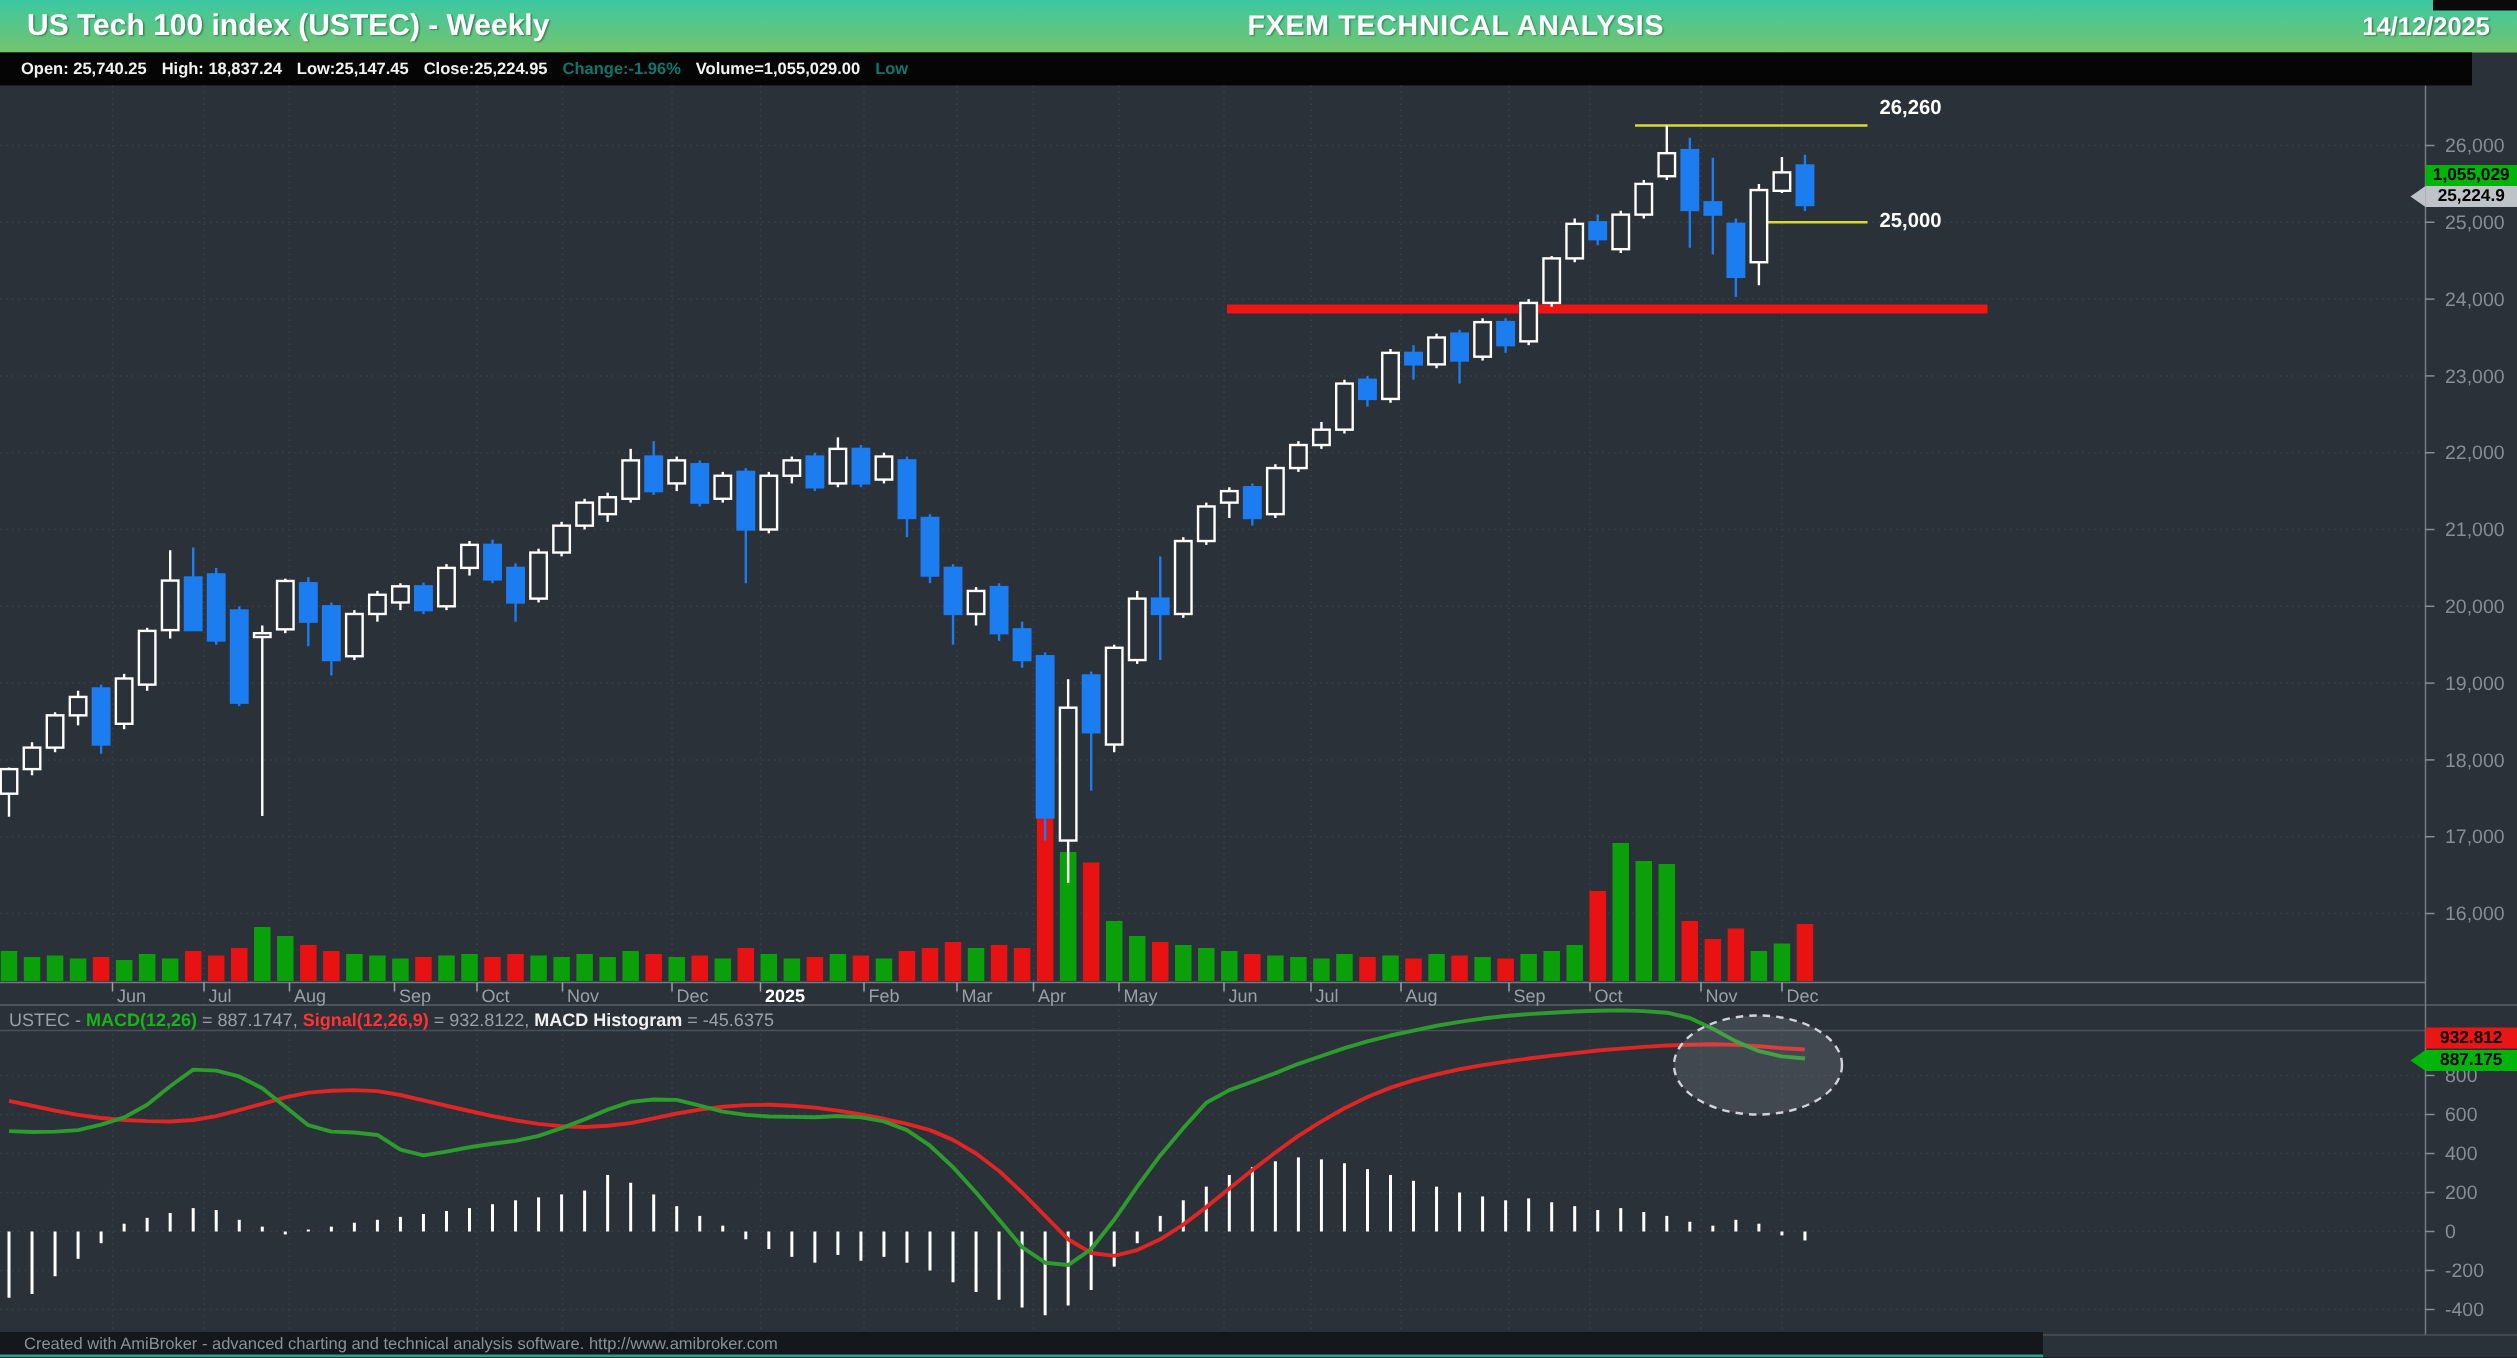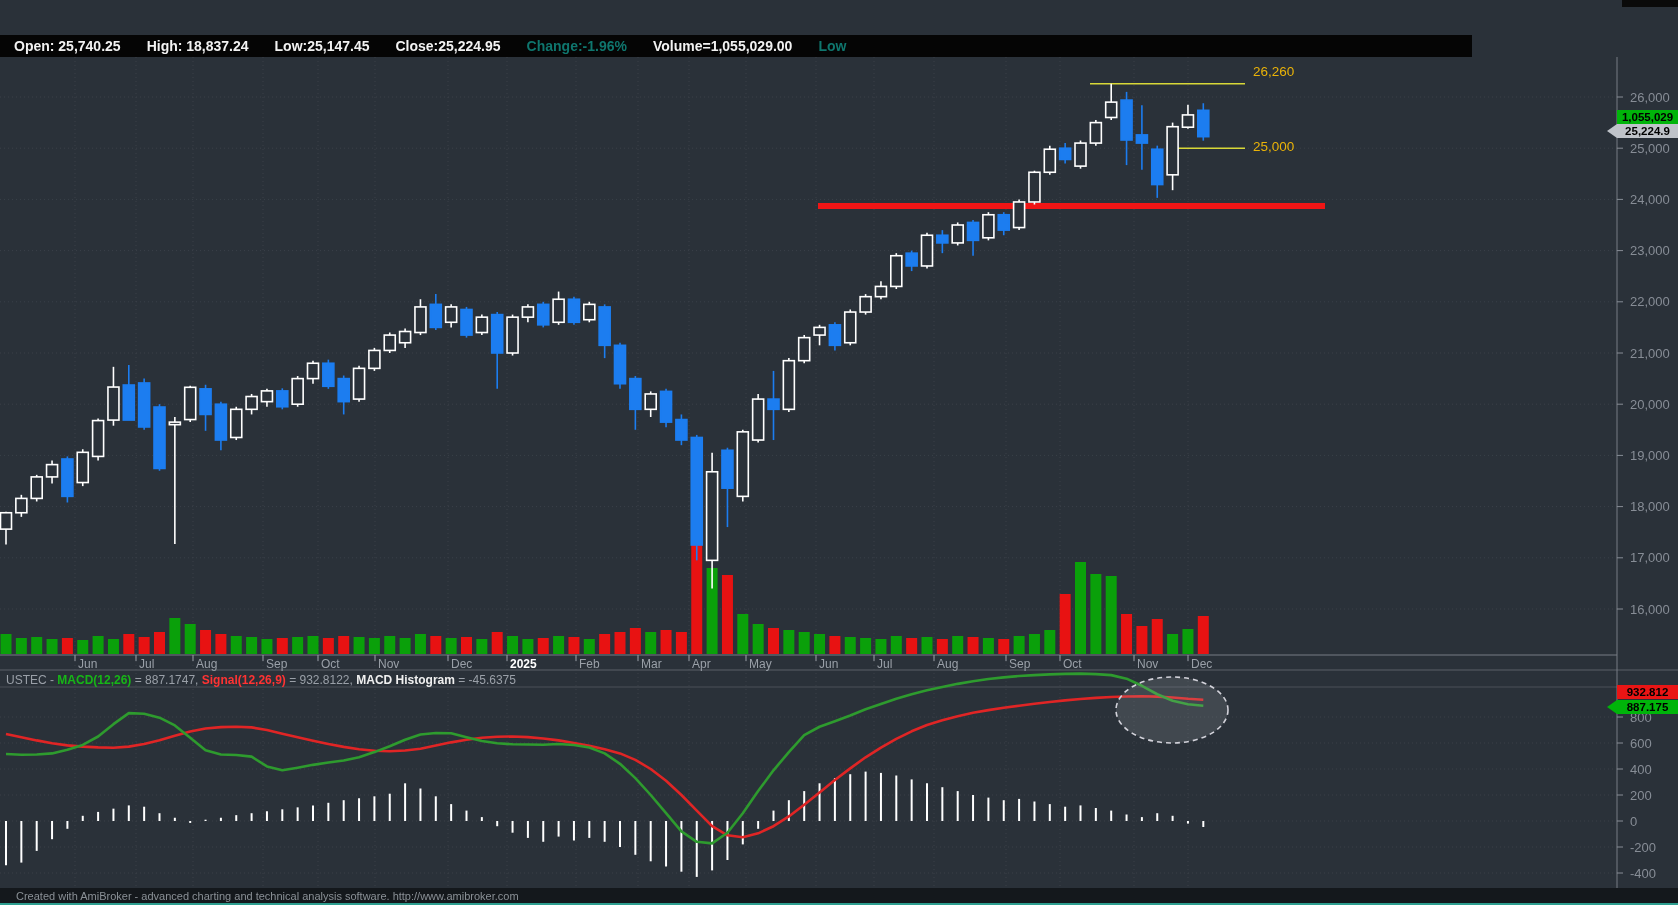--- a/index.html
+++ b/index.html
@@ -6,57 +6,62 @@
   .app{position:relative;width:1678px;height:905px;overflow:hidden;font-family:"Liberation Sans",sans-serif;background:#2a3139;}
   
   .hdr{position:absolute;left:0;top:0;width:1678px;height:35px;
        background:linear-gradient(to bottom,#3cc8a3,#74c46c);
        display:flex;align-items:center;justify-content:space-between;box-sizing:border-box;padding:0 18px;}
   .hdr .t1{font-size:20px;font-weight:bold;color:#fff;text-shadow:1px 1px 1px rgba(0,0,0,.35);}
   .hdr .t2{font-size:19px;font-weight:bold;color:#fff;letter-spacing:.5px;text-shadow:1px 1px 1px rgba(0,0,0,.3);}
   .hdr .t3{font-size:17px;font-weight:bold;color:#fff;text-shadow:1px 1px 1px rgba(0,0,0,.35);}
   .corner{position:absolute;right:0;top:0;width:56px;height:7px;background:#0a0a0a;}
   
-  .ohlc{position:absolute;left:0;top:35px;width:1472px;height:22px;background:#050505;
-        display:flex;align-items:center;gap:26px;box-sizing:border-box;padding:0 14px;
-        font-size:14px;font-weight:bold;color:#f2f2f2;white-space:nowrap;}
+  .ohlc{position:absolute;left:0;top:35px;width:1648px;height:22px;background:#050505;
+        display:flex;align-items:center;gap:10px;box-sizing:border-box;padding:0 14px;
+        font-size:11px;font-weight:bold;color:#f2f2f2;white-space:nowrap;}
   .ohlc .red{color:#0f766e;}
   
   .chartwrap{position:absolute;left:0;top:57px;width:1352px;height:848px;}
   svg{display:block;}
   
   .tag{position:absolute;left:1617px;width:61px;height:14px;font-size:11.5px;font-weight:bold;
        color:#000;display:flex;align-items:flex-start;justify-content:center;line-height:14px;}
   .tag .tip{position:absolute;left:-10px;top:0;width:0;height:0;border-top:7px solid transparent;
        border-bottom:7px solid transparent;}
   .voltag{top:110px;background:#00b40a;}
   .pricetag{top:124px;background:#bfc3c9;}
   .pricetag .tip{border-right:10px solid #bfc3c9;}
   .sigtag{top:685px;background:#ea1515;}
   .macdtag{top:700px;background:#00b40a;}
   .macdtag .tip{border-right:10px solid #00b40a;}
   
-  .ylbl{position:absolute;font-size:13.5px;color:#eab308;font-weight:normal;}
+  .ylbl{position:absolute;font-size:13.5px;color:#ffffff;font-weight:bold;}
   .ylbl1{left:1253px;top:64px;}
   .ylbl2{left:1253px;top:139px;}
   
   .macdtitle{position:absolute;left:6px;top:673px;font-size:12px;color:#9aa0a8;white-space:nowrap;}
   .macdtitle .g{color:#17b517;font-weight:bold;}
   .macdtitle .r{color:#ff3333;font-weight:bold;}
   .macdtitle .w{color:#f0f0f0;font-weight:bold;}
   
-  .footer{position:absolute;left:0;top:888px;width:1678px;height:17px;background:#14181c;
+  .footer{position:absolute;left:0;top:888px;width:1362px;height:17px;background:#14181c;
           border-bottom:2px solid #2d9e8f;box-sizing:border-box;}
   .footer span{position:absolute;left:16px;top:2px;font-size:11px;color:#8a9096;}
 </style>
 </head>
 <body>
 
 <div class="app">
 
+  <div class="hdr">
+    <span class="t1">US Tech 100 index (USTEC) - Weekly</span>
+    <span class="t2">FXEM TECHNICAL ANALYSIS</span>
+    <span class="t3">14/12/2025</span>
+  </div>
   <div class="corner"></div>
 
   <div class="ohlc">
     <span>Open: 25,740.25</span>
     <span>High: 18,837.24</span>
     <span>Low:25,147.45</span>
     <span>Close:25,224.95</span>
     <span class="red">Change:-1.96%</span>
     <span>Volume=1,055,029.00</span>
     <span class="red">Low</span>

